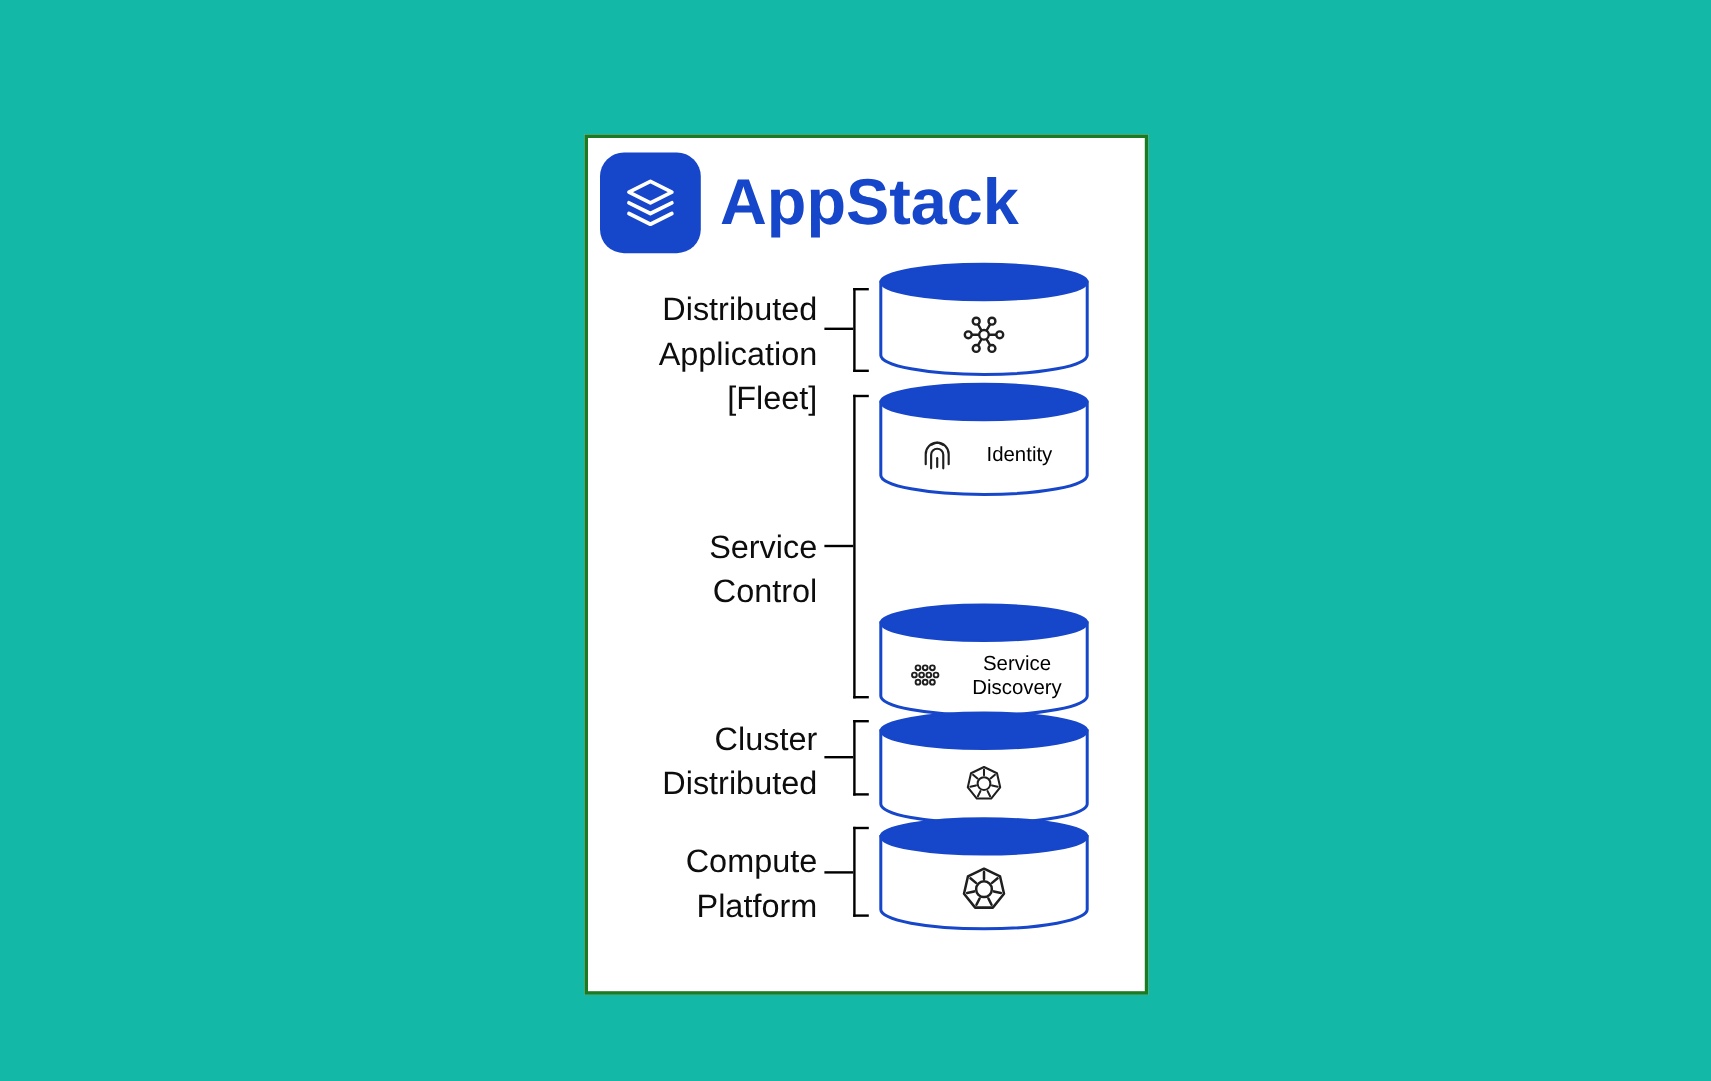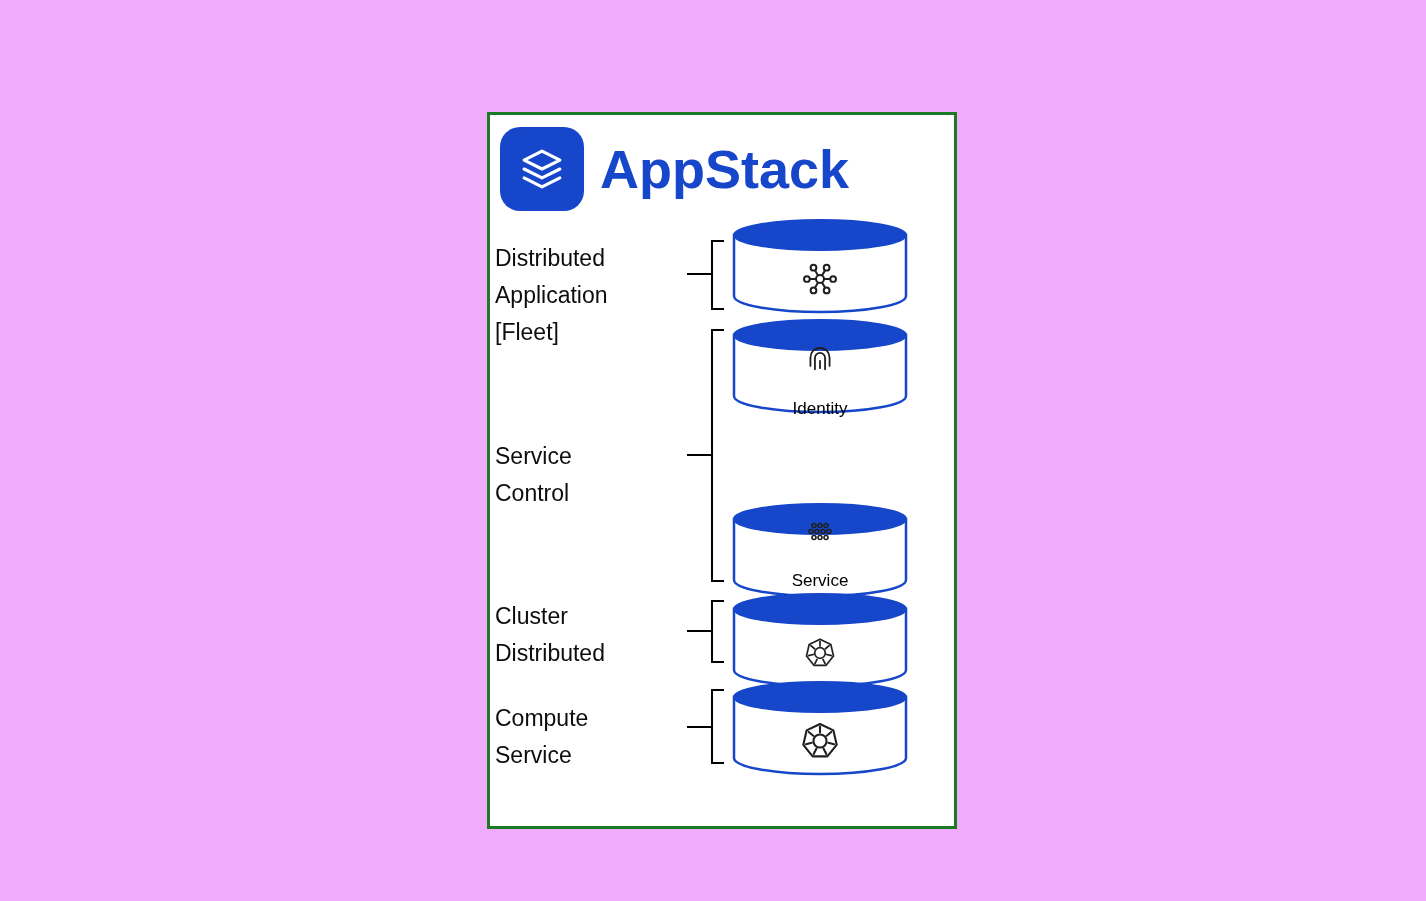--- a/index.html
+++ b/index.html
@@ -2,30 +2,30 @@
 <html style="--brand-blue: #1646C9; --border-green: #1B7A24; --icon-dark: #1F1F1F;"><head>
 <meta charset="utf-8">
 <style>
   :root{
     --brand-blue:#1646C9;
     --border-green:#1B7A24;
     --icon-dark:#1F1F1F;
   }
   *{margin:0;padding:0;box-sizing:border-box;}
   body{background:#fff;font-family:"Liberation Sans",sans-serif;}
-  .canvas{position:relative;width:1426px;height:901px;background:#f0abfc;overflow:hidden;}
+  .canvas{position:relative;width:1426px;height:901px;background:#14b8a6;overflow:hidden;}
 
   .frame{position:absolute;left:487px;top:112px;width:470px;height:717px;border:3px solid var(--border-green);background:#fff;}
 
   .logo{position:absolute;left:500px;top:127px;width:84px;height:84px;border-radius:20px;background:var(--brand-blue);display:flex;align-items:center;justify-content:center;}
   .logo svg{width:52px;height:52px;stroke:#fff;fill:none;stroke-width:1.9;stroke-linejoin:round;stroke-linecap:round;}
 
   .title{position:absolute;left:600px;top:136px;font-size:54px;line-height:66px;font-weight:bold;color:var(--brand-blue);letter-spacing:0px;}
 
-  .group-label{position:absolute;left:495px;width:186px;text-align:left;font-size:23px;line-height:37px;color:#0d0d0d;white-space:pre-line;}
+  .group-label{position:absolute;left:495px;width:186px;text-align:right;font-size:27px;line-height:37px;color:#0d0d0d;white-space:pre-line;}
   .g1{top:240px;}
   .g2{top:438px;}
   .g3{top:598px;}
   .g4{top:700px;}
 
   .connector{position:absolute;height:2px;background:#000;width:24px;left:687px;}
   .c1{top:273px;}
   .c2{top:454px;}
   .c3{top:630px;}
   .c4{top:726px;}
@@ -40,21 +40,21 @@
   .cyl svg.shape{position:absolute;left:0;top:0;width:178px;height:100px;}
   .cyl .shape .body{fill:#fff;stroke:var(--brand-blue);stroke-width:2.5;}
   .cyl .shape .top{fill:var(--brand-blue);stroke:var(--brand-blue);stroke-width:2;}
   .cy1{top:218px;}
   .cy2{top:318px;}
   .cy3{top:410px;}
   .cy4{top:502px;}
   .cy5{top:592px;}
   .cy6{top:680px;}
 
-  .cyl-content{position:absolute;left:10px;right:10px;top:34px;height:54px;display:flex;align-items:center;justify-content:center;gap:23px;flex-direction:column;}
+  .cyl-content{position:absolute;left:10px;right:10px;top:34px;height:54px;display:flex;align-items:center;justify-content:center;gap:23px;}
   .layer-icon{color:var(--icon-dark);display:block;flex:none;}
   .layer-icon *{stroke:currentColor;fill:none;stroke-width:1.6;stroke-linecap:round;stroke-linejoin:round;}
   .layer-icon .masked{fill:#fff;}
   .layer-label{font-size:17px;line-height:20px;font-weight:500;color:#000;text-align:center;white-space:pre-line;}
   .layer-label:empty{display:none;}
 </style>
 </head>
 <body>
 
 <div class="canvas">
@@ -72,21 +72,21 @@
   <div class="title">AppStack</div>
 
   <div class="group-label g1">Distributed
 Application
 [Fleet]</div>
   <div class="group-label g2">Service
 Control</div>
   <div class="group-label g3">Cluster
 Distributed</div>
   <div class="group-label g4">Compute
-Service</div>
+Platform</div>
 
   <div class="connector c1"></div>
   <div class="connector c2"></div>
   <div class="connector c3"></div>
   <div class="connector c4"></div>
   <div class="bracket b1"></div>
   <div class="bracket b2"></div>
   <div class="bracket b3"></div>
   <div class="bracket b4"></div>
 

